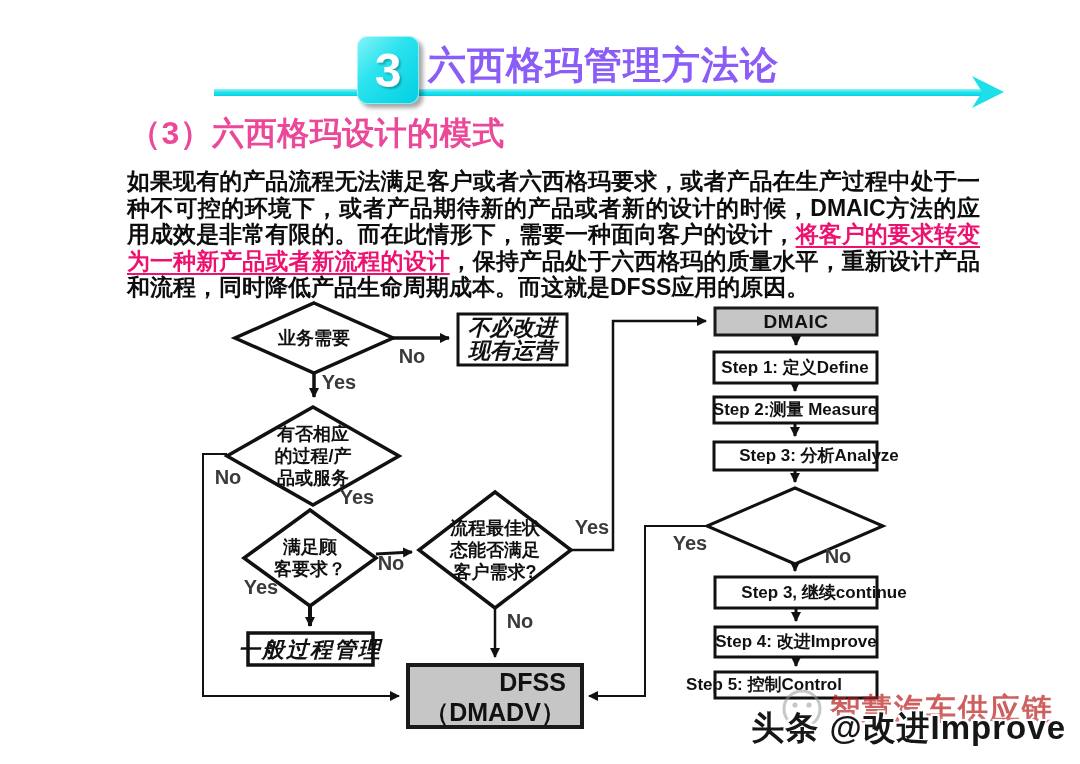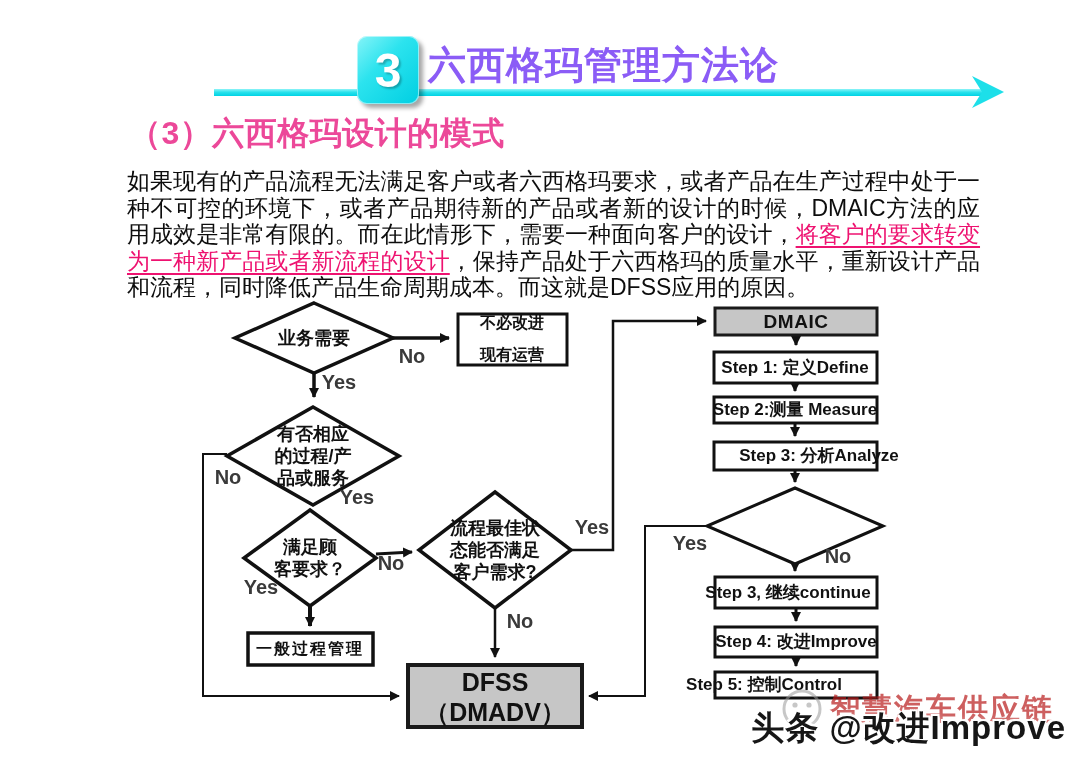--- a/index.html
+++ b/index.html
@@ -25,34 +25,34 @@
     position:absolute;left:428px;top:40px;font-size:38px;font-weight:900;color:#8b5cf6;
     letter-spacing:1px;white-space:nowrap;
   }
   
   .heading{
     position:absolute;left:129px;top:112px;font-size:32px;font-weight:800;color:#ec4899;
     white-space:nowrap;letter-spacing:0.5px;
   }
   .para{
     position:absolute;left:127px;top:168px;width:853px;
-    font-size:23px;line-height:26.5px;font-weight:400;color:#0d0d0d;text-align:justify;
+    font-size:23px;line-height:26.5px;font-weight:700;color:#0d0d0d;text-align:justify;
   }
   .para .hl{color:#ee1270;text-decoration:underline;text-decoration-thickness:2px;text-underline-offset:4px;}
   
   #flow-svg{position:absolute;left:0;top:295px;}
   .nlabel{
     position:absolute;transform:translate(-50%,-50%);text-align:center;
     color:#111;font-size:18px;line-height:22px;font-weight:600;white-space:pre-line;
   }
   .nlabel.small{font-size:16px;line-height:20px;}
-  .nlabel.boxy{font-size:16px;line-height:32px;}
+  .nlabel.boxy{font-size:22px;line-height:23px;font-style:italic;}
   .nlabel.steps{font-size:17px;line-height:20px;white-space:nowrap;font-weight:600;}
   .nlabel.title-node{font-size:19px;font-weight:800;letter-spacing:0.5px;}
-  .nlabel.dfss-node{font-size:25px;line-height:30px;font-weight:800;}
+  .nlabel.dfss-node{font-size:25px;line-height:30px;font-weight:800;text-align:right;}
   .elabel{
     position:absolute;transform:translate(-50%,-50%);
     color:#3a3a3a;font-size:20px;font-weight:600;white-space:nowrap;
   }
   
   .wm-faint{
     position:absolute;left:830px;top:689px;font-size:30px;font-weight:700;color:#b91c1c;
     opacity:.7;letter-spacing:2px;white-space:nowrap;
   }
   .wm-logo{position:absolute;left:781px;top:688px;opacity:.55;}
@@ -132,21 +132,21 @@
   <div class="nlabel" style="left:495px;top:550px;">流程最佳状
 态能否满足
 客户需求?</div>
   <div class="nlabel boxy" style="left:310px;top:649px;letter-spacing:2px;">一般过程管理</div>
   <div class="nlabel dfss-node" style="left:495px;top:697px;">DFSS
 （DMADV）</div>
   <div class="nlabel title-node" style="left:796px;top:322px;">DMAIC</div>
   <div class="nlabel steps" style="left:795px;top:368px;">Step 1: 定义Define</div>
   <div class="nlabel steps" style="left:795px;top:410px;">Step 2:测量 Measure</div>
   <div class="nlabel steps" style="left:795px;top:456px;margin-left:24px;">Step 3: 分析Analyze</div>
-  <div class="nlabel steps" style="left:788px;top:593px;">Step 3, 继续continue</div>
+  <div class="nlabel steps" style="left:824px;top:593px;">Step 3, 继续continue</div>
   <div class="nlabel steps" style="left:796px;top:642px;">Step 4: 改进Improve</div>
   <div class="nlabel steps" style="left:764px;top:685px;">Step 5: 控制Control</div>
 
   <div class="elabel" style="left:412px;top:356px;">No</div>
   <div class="elabel" style="left:339px;top:382px;">Yes</div>
   <div class="elabel" style="left:228px;top:477px;">No</div>
   <div class="elabel" style="left:357px;top:497px;">Yes</div>
   <div class="elabel" style="left:261px;top:587px;">Yes</div>
   <div class="elabel" style="left:391px;top:563px;">No</div>
   <div class="elabel" style="left:592px;top:527px;">Yes</div>

